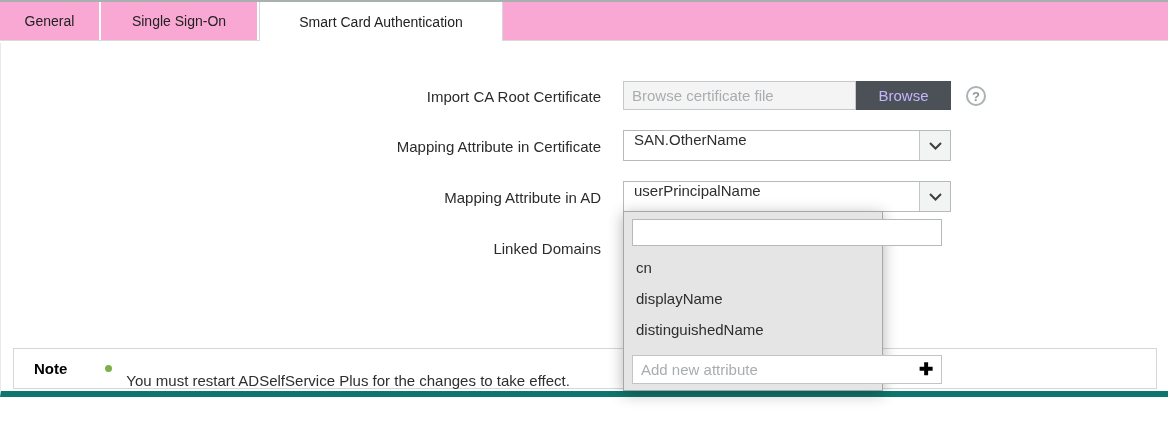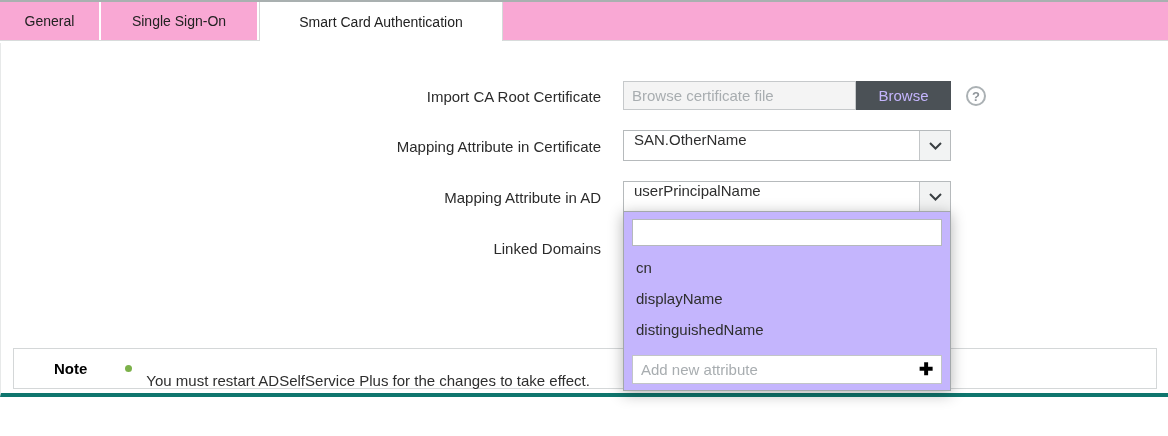--- a/index.html
+++ b/index.html
@@ -32,21 +32,21 @@
     border-left:1px solid #d5d8d8;
     border-right:1px solid #d5d8d8;
     margin-bottom:-1px;
   }
 
   
   .content {
     position:absolute; left:0; top:43px; width:1168px; height:354px;
     background:#fff;
     border-left:1px solid #e7e9e9;
-    border-bottom:4px solid #0f766e;
+    border-bottom:6px solid #0f766e;
   }
 
   .field-label {
     position:absolute; left:0; width:600px; text-align:right;
     color:#2b2b2b; font-size:15px; white-space:nowrap;
   }
 
   
   .file-input {
     position:absolute; left:622px; top:38px; width:233px; height:29px;
@@ -76,22 +76,22 @@
     display:flex; cursor:pointer;
   }
   .select-value { padding-left:10px; font-size:15px; color:#2e2e2e; flex:1; }
   .select-arrow {
     width:31px; height:100%; border-left:1px solid #c3c6c8;
     background:#f2f3f3; display:flex; align-items:center; justify-content:center;
   }
 
   
   .dropdown-panel {
-    position:absolute; left:622px; top:168px; width:328px; height:180px;
-    background:#c4b5fd; border:1px solid #a3a8aa;
+    position:absolute; left:622px; top:168px; width:260px; height:180px;
+    background:#e5e5e5; border:1px solid #a3a8aa;
     box-shadow:0 3px 14px rgba(0,0,0,0.30);
     z-index:10;
   }
   .dd-search {
     position:absolute; left:8px; top:7px; width:310px; height:27px;
     border:1px solid #b5b9bb; background:#fff;
     font-family:"Liberation Sans", sans-serif; font-size:14px; padding:0 6px;
   }
   .dd-list { position:absolute; left:0; top:40px; width:100%; }
   .dd-item {
@@ -113,21 +113,21 @@
     width:30px; text-align:center; font-size:17px; font-weight:bold;
     color:#000; cursor:pointer; line-height:1;
   }
 
   
   .note-bar {
     position:absolute; left:12px; top:305px; width:1144px; height:41px;
     background:#fff; border:1px solid #d4d7d8;
     display:flex; align-items:center; z-index:1;
   }
-  .note-title { font-weight:bold; color:#000; margin-left:40px; font-size:15px; }
+  .note-title { font-weight:bold; color:#000; margin-left:20px; font-size:15px; }
   .note-bullet {
     width:7px; height:7px; border-radius:50%; background:#7cb14a;
     margin-left:38px; margin-right:14px; flex:0 0 auto;
   }
   .note-text { color:#2e2e2e; font-size:15px; white-space:nowrap;margin-top:24px; }
 </style>
 </head>
 <body>
 
 <div class="tabbar">

